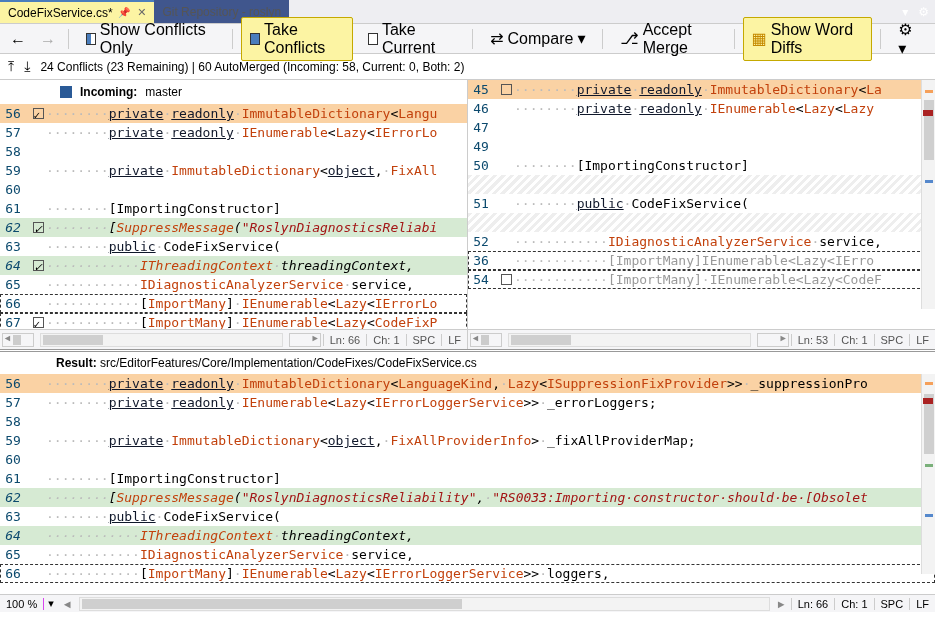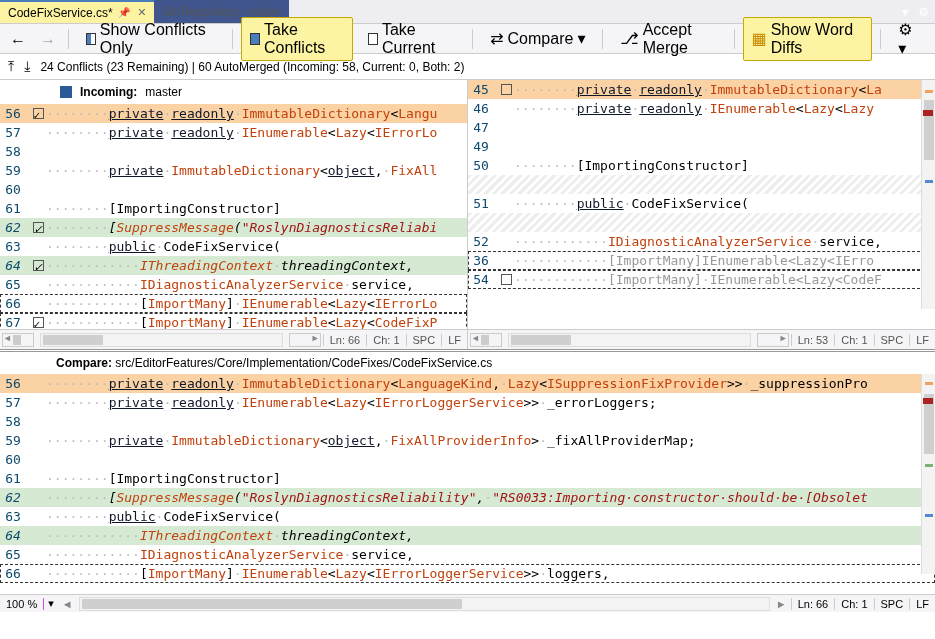--- a/index.html
+++ b/index.html
@@ -197,21 +197,21 @@
       <span class="info">Ln: 53</span>
       <span class="info">Ch: 1</span>
       <span class="info">SPC</span>
       <span class="info">LF</span>
     </div>
   </div>
 </div>
 
 <div class="resarea">
   <div class="reshead">
-    <b>Compare:</b>
+    <b>Result:</b>
     <span>src/EditorFeatures/Core/Implementation/CodeFixes/CodeFixService.cs</span>
   </div>
   <div class="rescroll" id="code-result" style="position:relative;">
     <div class="vscroll">
         <div class="th"></div>
       <div class="mark or" style="top:8px;"></div>
         <div class="mark rd" style="top:24px;width:10px;height:6px;"></div>
         <div class="mark gr" style="top:90px;"></div>
         <div class="mark bl" style="top:140px;"></div>
     </div>

